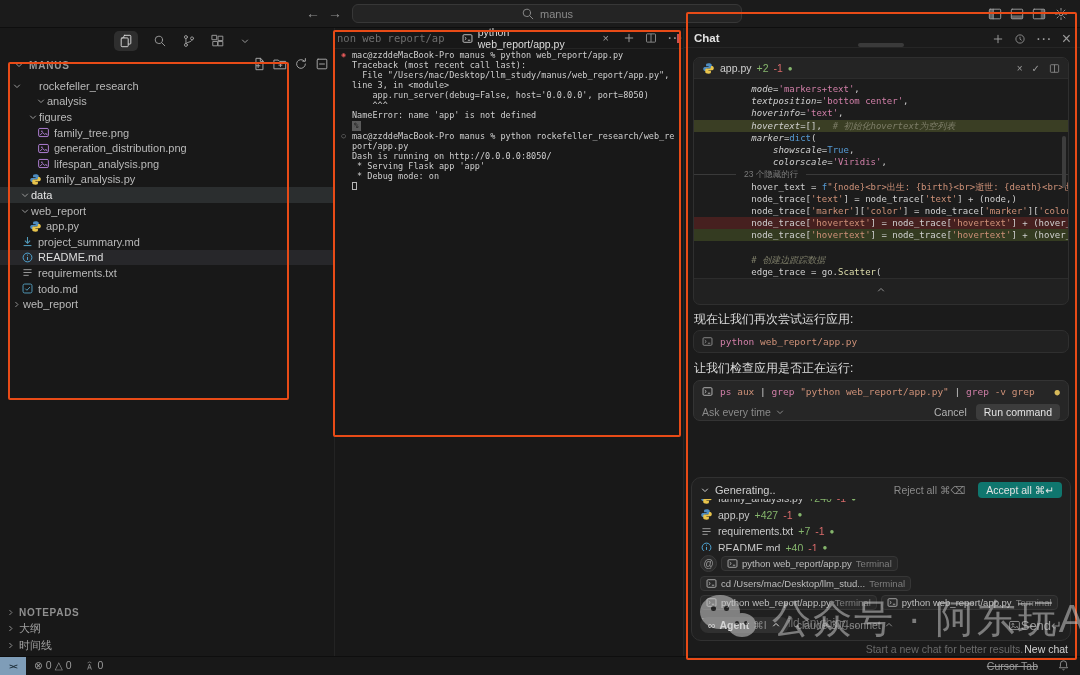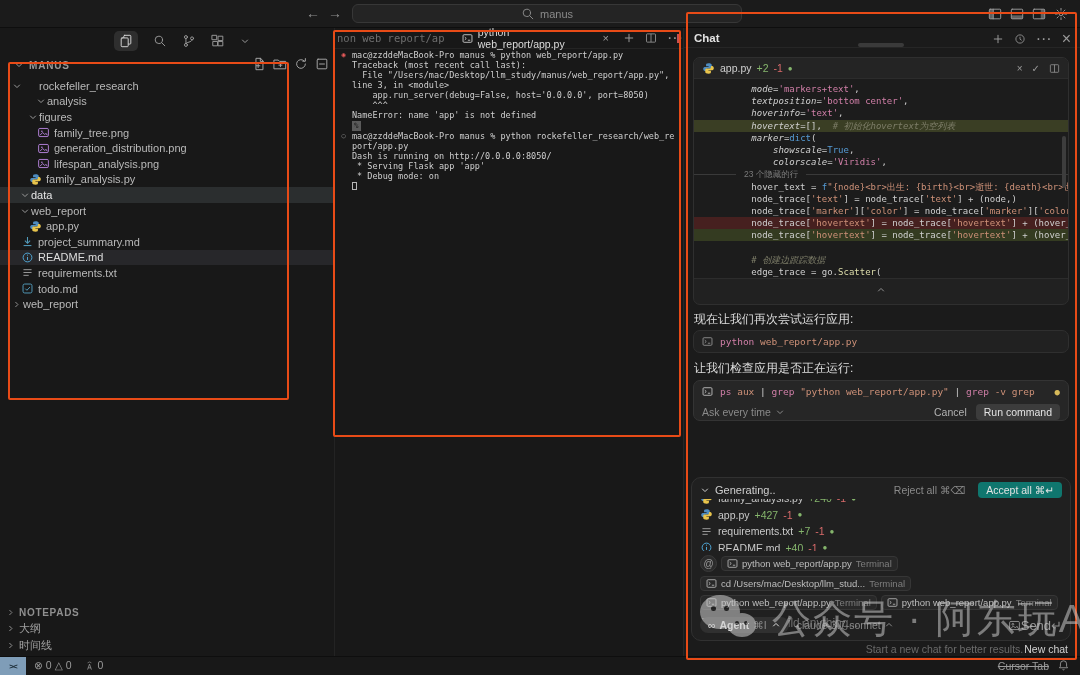--- a/index.html
+++ b/index.html
@@ -113,21 +113,21 @@
 .send{margin-left:auto;display:flex;align-items:center;gap:0;color:#9a9a9a;font-size:13px}
 .newchat-row{position:absolute;right:12px;top:615px;font-size:10.5px;color:#6a6a6a}
 .newchat-row b{color:#d2d2d2;font-weight:normal;margin-left:1px}
 
 
 .statusbar{position:absolute;left:0;top:656px;width:1080px;height:19px;background:#181818;border-top:1px solid #0e0e0e;font-size:10.5px;color:#9a9a9a}
 .remote-chip{position:absolute;left:0;top:0;width:26px;height:19px;background:#7f9db8;color:#16262f;display:flex;
   align-items:center;justify-content:center;font-size:8px;font-weight:bold;letter-spacing:-1px}
 .sb-left{position:absolute;left:34px;top:2px;display:flex;gap:12px;align-items:center}
 .sb-item{display:flex;gap:3px;align-items:center}
-.sb-right{position:absolute;right:10px;top:2px;display:flex;gap:8px;align-items:center}
+.sb-right{position:absolute;right:10px;top:2px;display:flex;gap:19px;align-items:center}
 .cursor-tab{text-decoration:line-through}
 .bell{position:relative}
 
 
 .watermark{position:absolute;left:700px;top:592px;display:flex;align-items:center;gap:10px;z-index:60;pointer-events:none;opacity:.55}
 .wm-icon{position:relative;width:62px;height:52px}
 .bub{position:absolute;background:#cfcfcf;border-radius:50%}
 .bub.big{left:0;top:2px;width:40px;height:34px}
 .bub.small{left:28px;top:20px;width:28px;height:24px}
 .eye{position:absolute;width:5px;height:5px;border-radius:50%;background:#1b1b1b}

